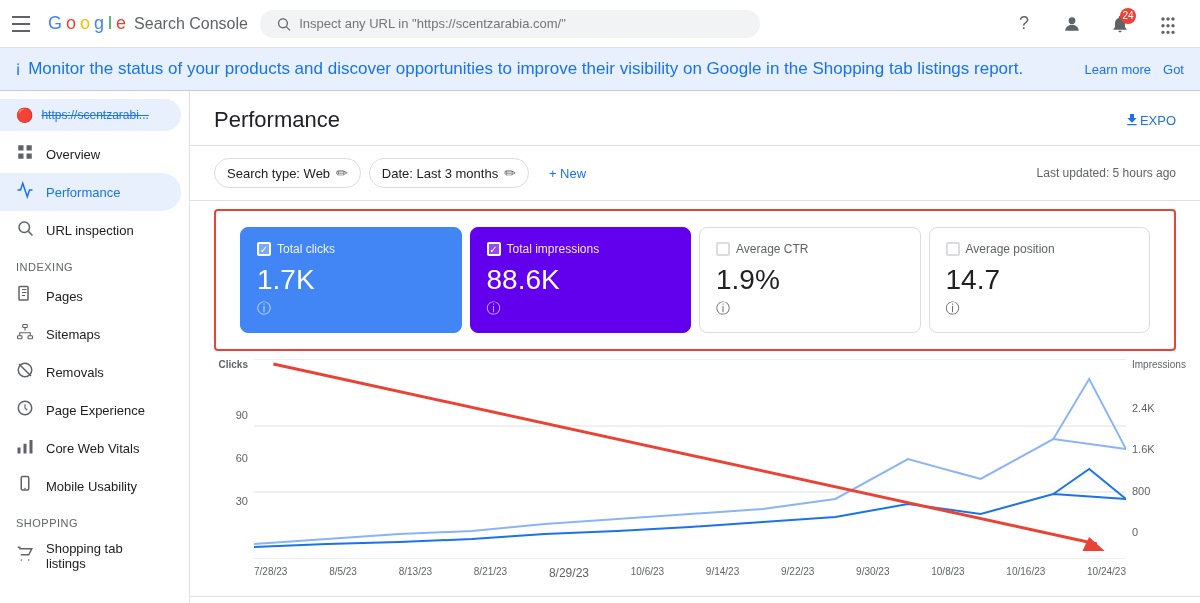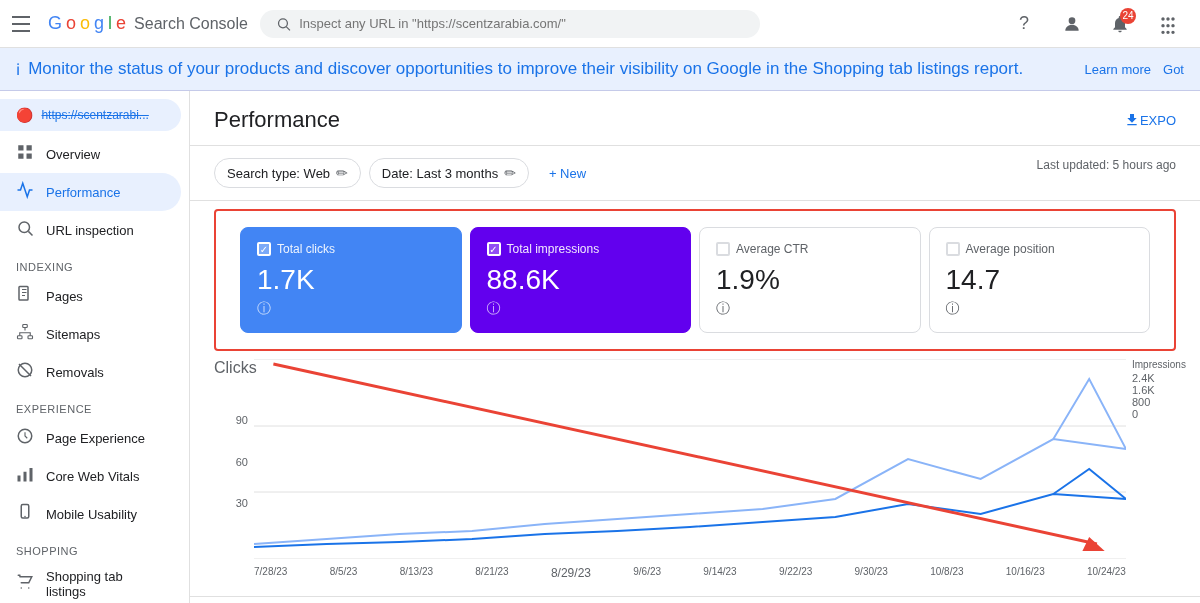--- a/index.html
+++ b/index.html
@@ -70,21 +70,21 @@
     
     .perf-header {
       display: flex; align-items: center; justify-content: space-between;
       padding: 16px 24px 12px; border-bottom: 1px solid #e0e0e0;
     }
     .perf-title { font-size: 22px; font-weight: 400; color: #202124; }
     .export-btn { display: flex; align-items: center; color: #1a73e8; font-size: 13px; cursor: pointer; }
 
     
     .filters-bar {
-      display: flex; gap: 8px; padding: 12px 24px;
+      display: flex; align-items: center; gap: 8px; padding: 12px 24px;
       border-bottom: 1px solid #e0e0e0;
     }
     .filter-chip {
       display: flex; align-items: center; gap: 6px; padding: 6px 12px;
       border: 1px solid #dadce0; border-radius: 16px; font-size: 13px; cursor: pointer; color: #202124;
     }
     .filter-chip .edit-icon { color: #5f6368; font-size: 14px; }
     .new-btn { display: flex; align-items: center; gap: 4px; padding: 6px 12px; font-size: 13px; color: #1a73e8; cursor: pointer; }
     .last-updated { margin-left: auto; color: #5f6368; font-size: 12px; }
 
@@ -249,21 +249,20 @@
     <div class="nav-item">
       <span class="nav-icon">
         <svg width="18" height="18" viewBox="0 0 24 24" fill="none">
             <circle cx="12" cy="12" r="9" stroke="#5f6368" stroke-width="2"></circle>
             <line x1="4" y1="4" x2="20" y2="20" stroke="#5f6368" stroke-width="2"></line>
           </svg>
       </span>
       <span>Removals</span>
     </div>
 
-    <div class="nav-section-label">Experience</div>
     <div class="nav-item">
       <span class="nav-icon">
         <svg width="18" height="18" viewBox="0 0 24 24" fill="none">
             <circle cx="12" cy="12" r="9" stroke="#5f6368" stroke-width="2"></circle>
             <path d="M12 7v5l3 3" stroke="#5f6368" stroke-width="1.5"></path>
           </svg>
       </span>
       <span>Page Experience</span>
     </div>
     <div class="nav-item">
@@ -367,21 +366,21 @@
         </div>
         <div class="metric-value">14.7</div>
         <div class="metric-info">ⓘ</div>
       </div>
     </div>
 
     <div class="chart-area" style="position:relative;">
       <div style="display:flex; position:relative; margin-left:0px;">
 
         <div style="width:40px; display:flex; flex-direction:column; justify-content:space-between; padding-bottom:24px; font-size:11px; color:#5f6368; text-align:right; padding-right:6px;">
-          <span style="font-size:16px; margin-bottom:8px;">Clicks</span>
+          <span style="font-size:10px; margin-bottom:8px;font-weight:bold;">Clicks</span>
           <span>90</span>
           <span>60</span>
           <span>30</span>
           <span></span>
         </div>
 
         <div style="flex:1; position:relative;">
           <svg viewBox="0 0 900 200" preserveAspectRatio="none" style="width:100%; height:200px;">
 
             <line x1="0" y1="0" x2="900" y2="0" stroke="#e0e0e0" stroke-width="1"></line>
@@ -399,36 +398,36 @@
           </svg>
           
           <svg style="position:absolute; top:0; left:0; width:100%; height:200px; pointer-events:none;" viewBox="0 0 900 200" preserveAspectRatio="none">
 
             <line x1="20" y1="5" x2="870" y2="185" stroke="#EA4335" stroke-width="3"></line>
 
             <polygon points="862,178 878,192 855,192" fill="#EA4335"></polygon>
           </svg>
         </div>
 
-        <div style="width:50px; display:flex; flex-direction:column; padding-bottom:24px; font-size:11px; color:#5f6368; text-align:left; padding-left:6px;">
+        <div style="width:50px; display:flex; flex-direction:column; justify-content:space-between; padding-bottom:24px; font-size:11px; color:#5f6368; text-align:left; padding-left:6px;">
           <span style="font-size:10px; margin-bottom:2px;">Impressions</span>
           <span>2.4K</span>
           <span>1.6K</span>
           <span>800</span>
           <span>0</span>
         </div>
       </div>
 
       <div style="display:flex; justify-content:space-between; margin-left:40px; margin-right:50px; padding-top:4px;">
         <span style="font-size:10px; color:#5f6368;">7/28/23</span>
         <span style="font-size:10px; color:#5f6368;">8/5/23</span>
         <span style="font-size:10px; color:#5f6368;">8/13/23</span>
         <span style="font-size:10px; color:#5f6368;">8/21/23</span>
         <span style="font-size:12px; color:#5f6368;">8/29/23</span>
-        <span style="font-size:10px; color:#5f6368;">9/6/23</span>
+        <span style="font-size:10px; color:#5f6368;">10/6/23</span>
         <span style="font-size:10px; color:#5f6368;">9/14/23</span>
         <span style="font-size:10px; color:#5f6368;">9/22/23</span>
         <span style="font-size:10px; color:#5f6368;text-align:center;">9/30/23</span>
         <span style="font-size:10px; color:#5f6368;">10/8/23</span>
         <span style="font-size:10px; color:#5f6368;">10/16/23</span>
         <span style="font-size:10px; color:#5f6368;">10/24/23</span>
       </div>
     </div>
 
     <div class="tabs-bar">

